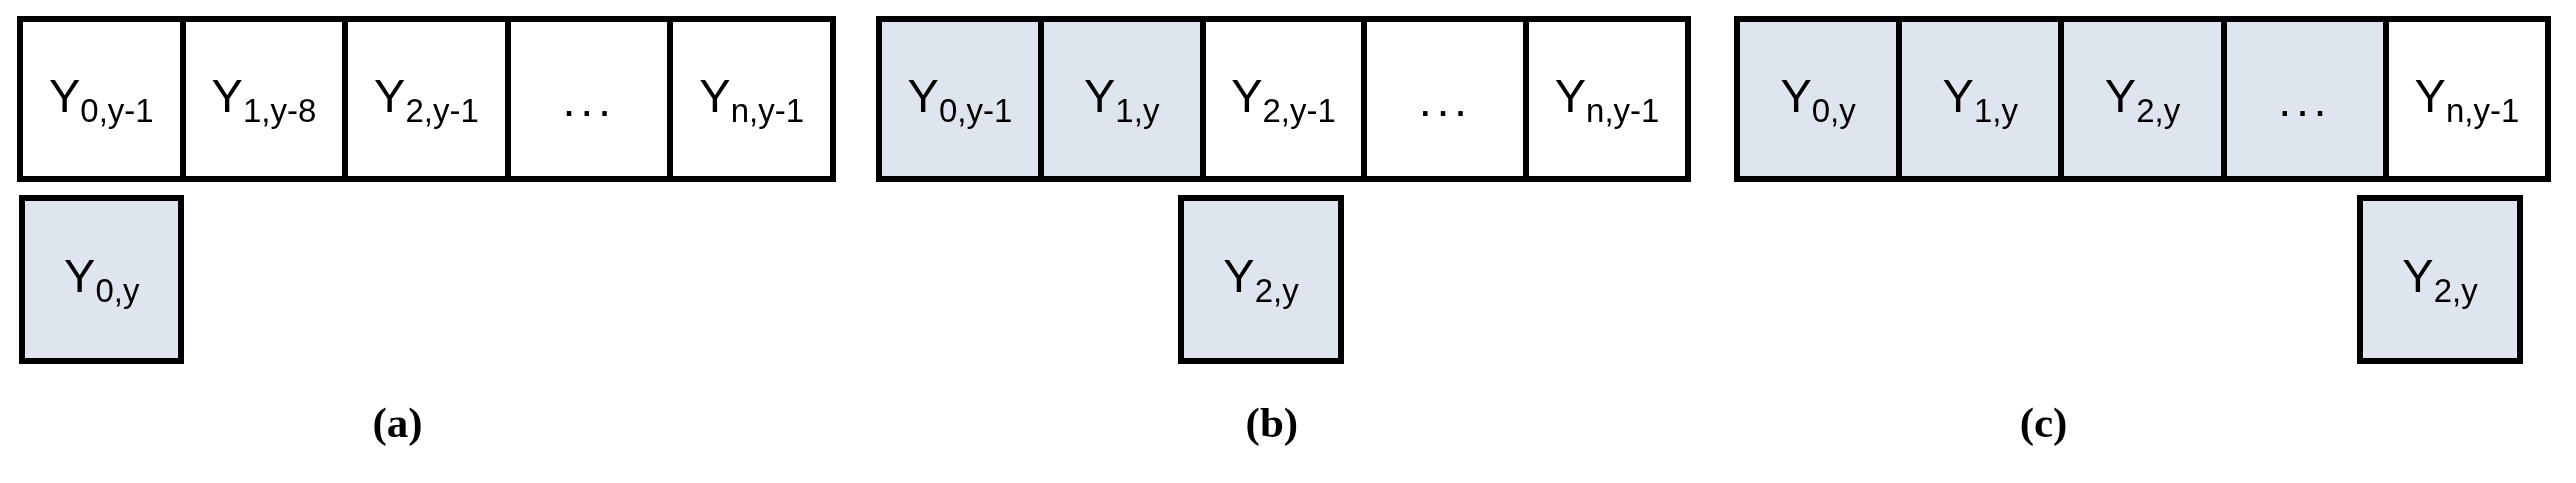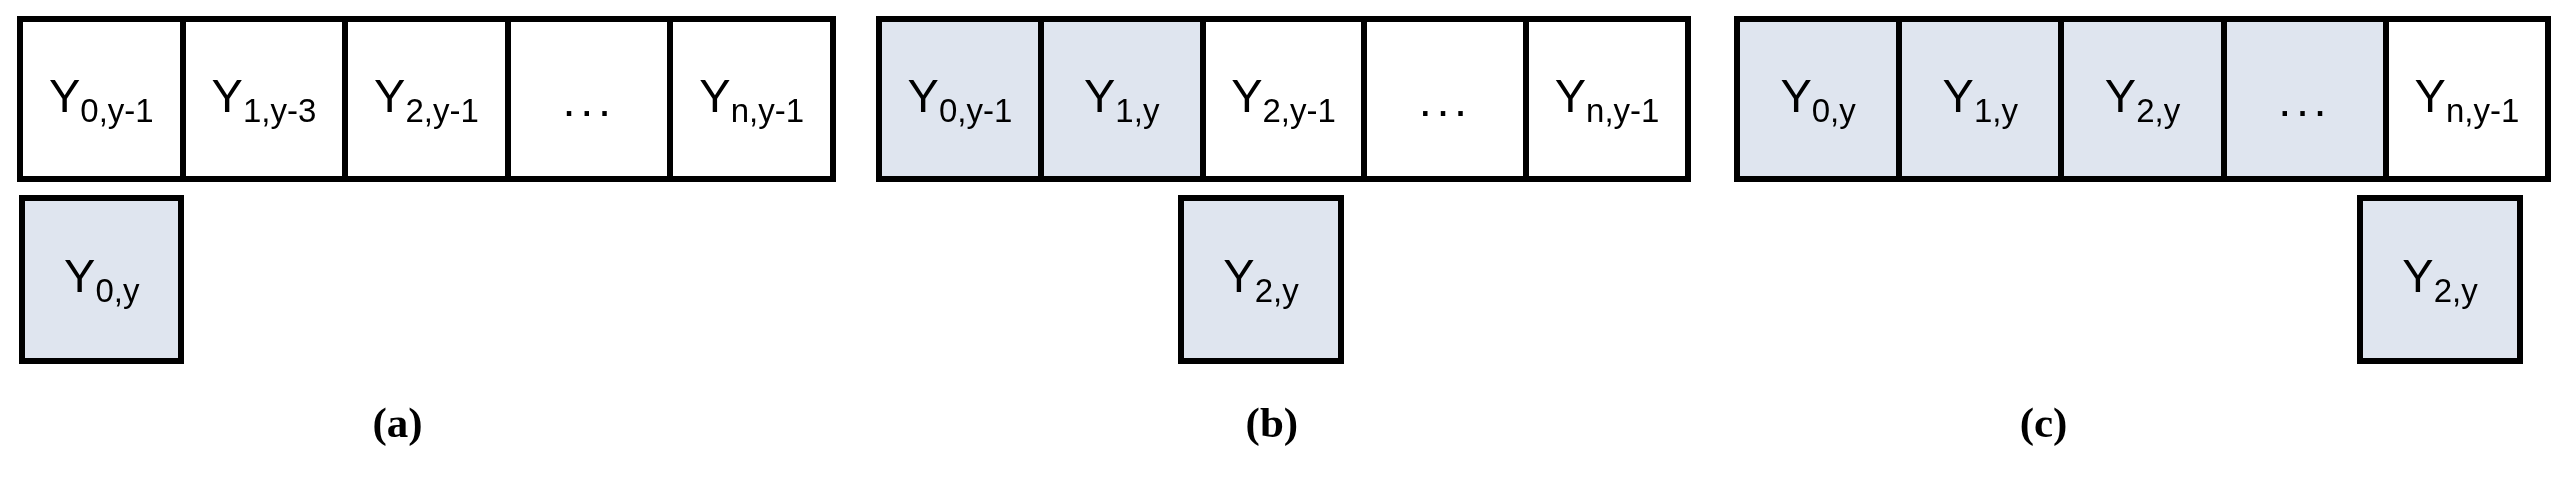--- a/index.html
+++ b/index.html
@@ -117,21 +117,21 @@
 
 <div id="figure">
 
   <div class="panel panel-a">
 
     <div class="cell-row">
       <div class="cell">
         <span class="mathlabel"><span>Y</span><span class="sub">0,y-1</span></span>
       </div>
       <div class="cell">
-        <span class="mathlabel"><span>Y</span><span class="sub">1,y-3</span></span>
+        <span class="mathlabel"><span>Y</span><span class="sub">1,y-8</span></span>
       </div>
       <div class="cell">
         <span class="mathlabel"><span>Y</span><span class="sub">2,y-1</span></span>
       </div>
       <div class="cell">
         <span class="ellipsis">...</span>
       </div>
       <div class="cell">
         <span class="mathlabel"><span>Y</span><span class="sub">n,y-1</span></span>
       </div>

